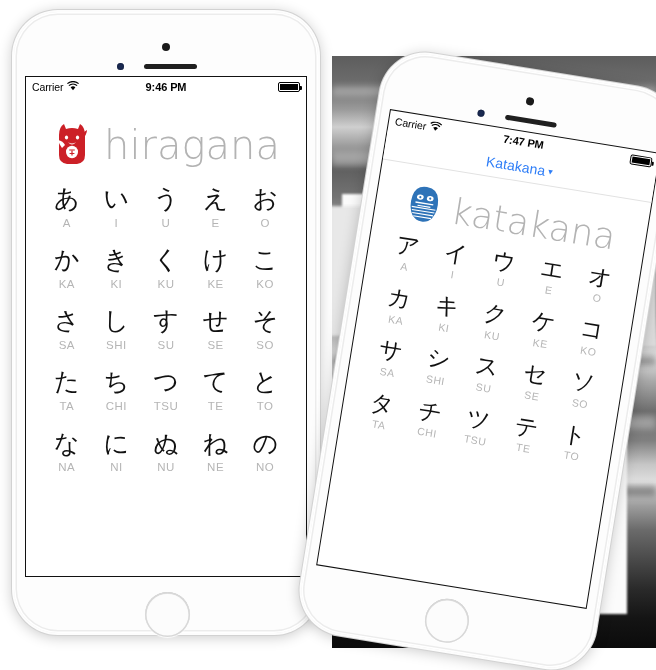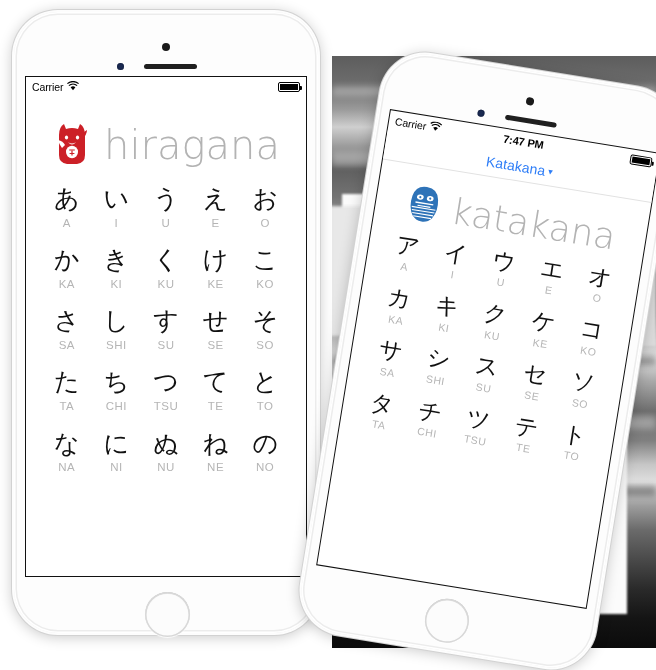--- a/index.html
+++ b/index.html
@@ -258,20 +258,21 @@
       <div class="sb-left">
         <span class="sb-carrier">Carrier</span>
         <span class="wifi-icon">
           <svg width="12" height="10" viewBox="0 0 12 10">
             <path d="M6 9.2 L3.6 6.3 A3.8 3.8 0 0 1 8.4 6.3 Z" fill="#000"></path>
             <path d="M1.9 4.6 A6.2 6.2 0 0 1 10.1 4.6" stroke="#000" stroke-width="1.2" fill="none"></path>
             <path d="M0.4 2.6 A8.6 8.6 0 0 1 11.6 2.6" stroke="#000" stroke-width="1.2" fill="none"></path>
           </svg>
         </span>
       </div>
+      <div class="sb-time">9:46 PM</div>
       <div class="sb-right">
         <span class="battery">
             <span class="fill"></span>
           </span>
       </div>
     </div>
 
 
     <div class="logo-row">
       <span>

